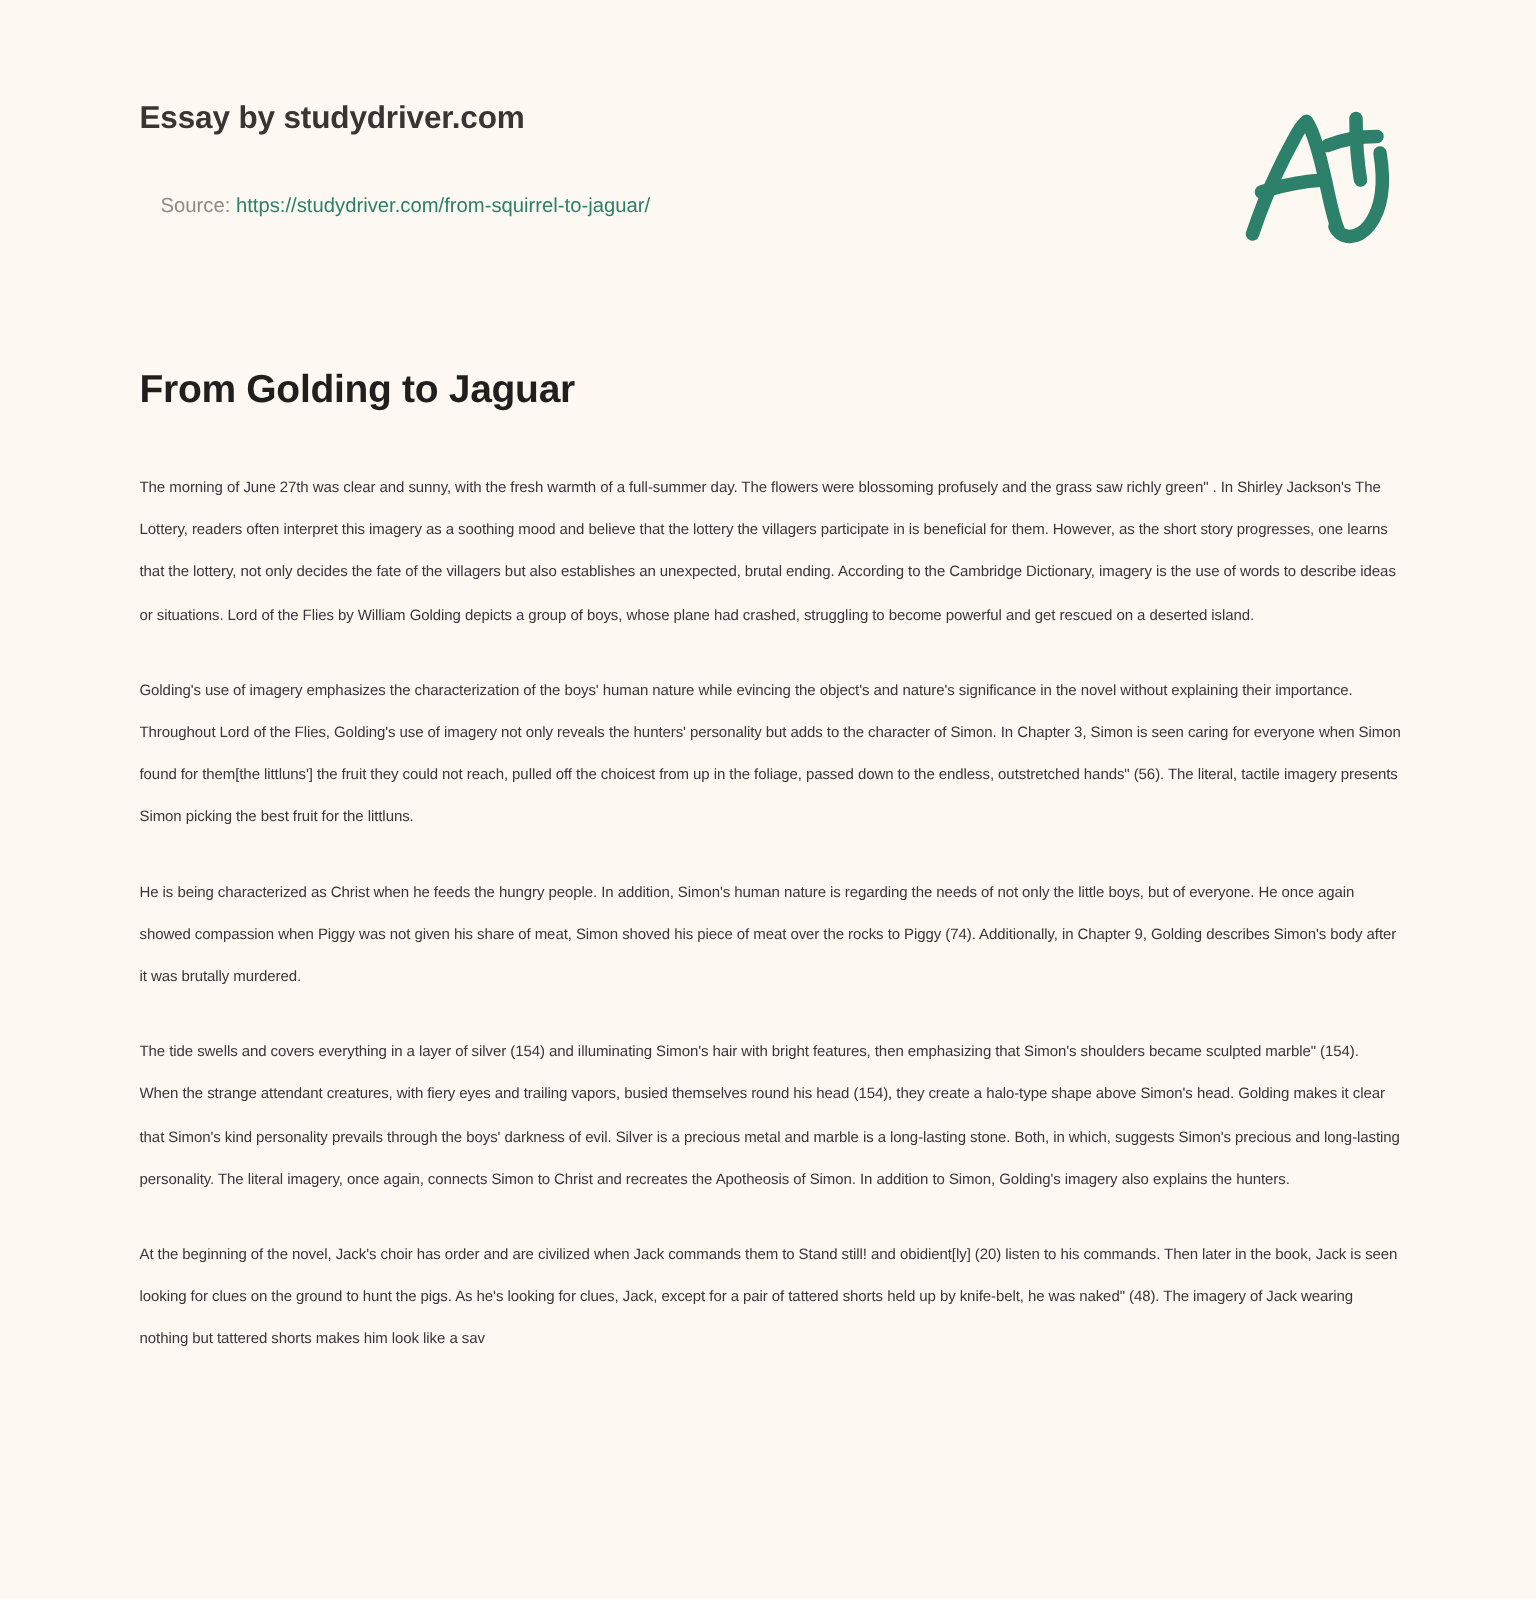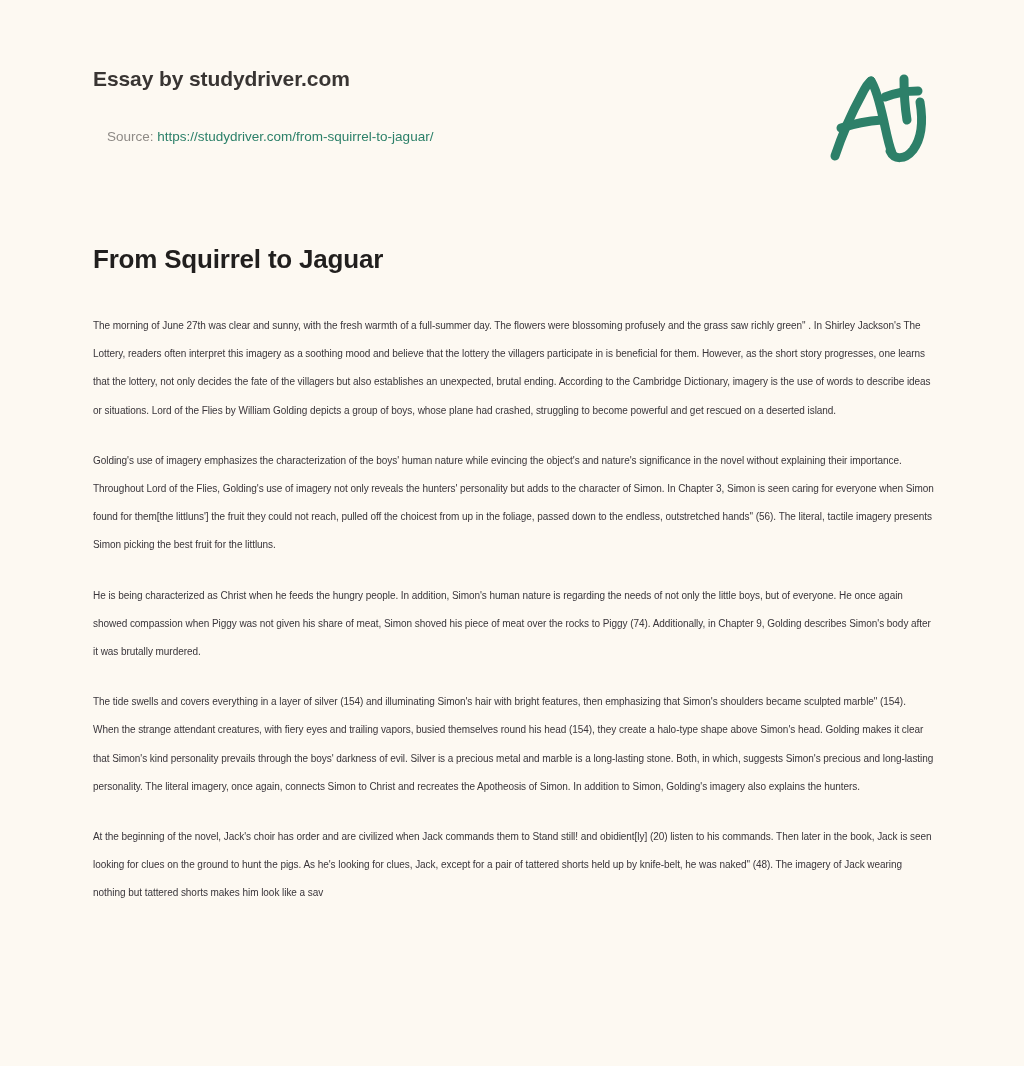--- a/index.html
+++ b/index.html
@@ -139,21 +139,21 @@
 
           <path d="M96 17 C96 30, 97 46, 99 58" stroke-width="9"></path>
 
           <path d="M112 40 C115 58, 114 76, 105 88 C97 98, 86 98, 82 89" stroke-width="9"></path>
         </g>
       </svg>
     </div>
 
   </div>
 
-  <h1 class="doc-title">From Squirrel to Jaguar</h1>
+  <h1 class="doc-title">From Golding to Jaguar</h1>
 
   <div class="body-copy">
     <p>The morning of June 27th was clear and sunny, with the fresh warmth of a full-summer day. The flowers were blossoming profusely and the grass saw richly green" . In Shirley Jackson's The Lottery, readers often interpret this imagery as a soothing mood and believe that the lottery the villagers participate in is beneficial for them. However, as the short story progresses, one learns that the lottery, not only decides the fate of the villagers but also establishes an unexpected, brutal ending. According to the Cambridge Dictionary, imagery is the use of words to describe ideas or situations. Lord of the Flies by William Golding depicts a group of boys, whose plane had crashed, struggling to become powerful and get rescued on a deserted island.</p>
     <p>Golding's use of imagery emphasizes the characterization of the boys' human nature while evincing the object's and nature's significance in the novel without explaining their importance. Throughout Lord of the Flies, Golding's use of imagery not only reveals the hunters' personality but adds to the character of Simon. In Chapter 3, Simon is seen caring for everyone when Simon found for them[the littluns'] the fruit they could not reach, pulled off the choicest from up in the foliage, passed down to the endless, outstretched hands" (56). The literal, tactile imagery presents Simon picking the best fruit for the littluns.</p>
     <p>He is being characterized as Christ when he feeds the hungry people. In addition, Simon's human nature is regarding the needs of not only the little boys, but of everyone. He once again showed compassion when Piggy was not given his share of meat, Simon shoved his piece of meat over the rocks to Piggy (74). Additionally, in Chapter 9, Golding describes Simon's body after it was brutally murdered.</p>
     <p>The tide swells and covers everything in a layer of silver (154) and illuminating Simon's hair with bright features, then emphasizing that Simon's shoulders became sculpted marble" (154). When the strange attendant creatures, with fiery eyes and trailing vapors, busied themselves round his head (154), they create a halo-type shape above Simon's head. Golding makes it clear that Simon's kind personality prevails through the boys' darkness of evil. Silver is a precious metal and marble is a long-lasting stone. Both, in which, suggests Simon's precious and long-lasting personality. The literal imagery, once again, connects Simon to Christ and recreates the Apotheosis of Simon. In addition to Simon, Golding's imagery also explains the hunters.</p>
     <p>At the beginning of the novel, Jack's choir has order and are civilized when Jack commands them to Stand still! and obidient[ly] (20) listen to his commands. Then later in the book, Jack is seen looking for clues on the ground to hunt the pigs. As he's looking for clues, Jack, except for a pair of tattered shorts held up by knife-belt, he was naked" (48). The imagery of Jack wearing nothing but tattered shorts makes him look like a sav</p>
   </div>
 
 </div>

